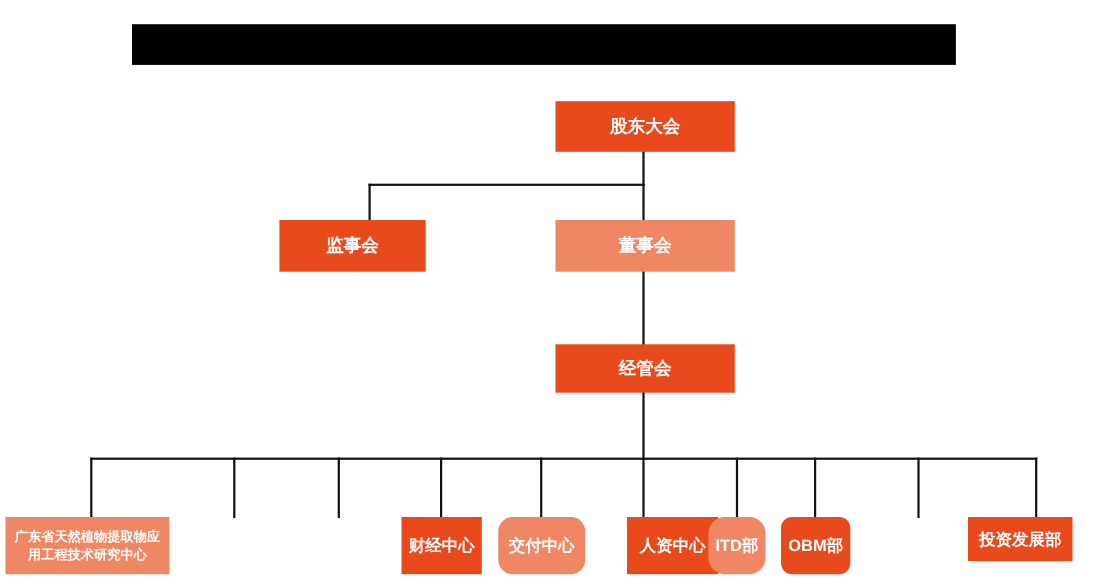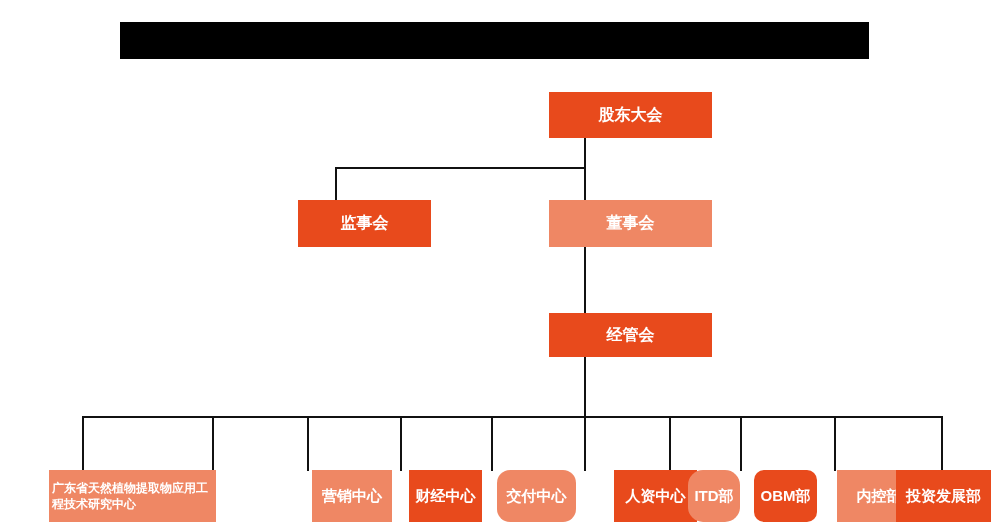--- a/index.html
+++ b/index.html
@@ -27,52 +27,51 @@
   }
   .line {
     position: absolute;
     background: var(--line, #111111);
   }
   .node {
     position: absolute;
     display: flex;
     align-items: center;
     justify-content: center;
-    text-align: left;
+    text-align: center;
     color: var(--text, #ffffff);
     font-weight: 700;
     font-size: 16px;
     box-sizing: border-box;
-    margin-left: 44px;
   }
   .node.dark  { background: var(--dark,  #e84a1c); }
   .node.light { background: var(--light, #ef8764); }
   .node.dept  { font-size: 15px; }
   .node.dept-long {
     font-size: 12px;
     line-height: 1.35;
     padding: 0 3px;
   }
 
   
   .pos-shareholders { left:505px; top:92px;  width:163px; height:46px; }
   .pos-supervisory  { left:254px; top:200px; width:133px; height:47px; }
   .pos-board        { left:505px; top:200px; width:163px; height:47px; }
   .pos-management   { left:505px; top:313px; width:163px; height:44px; }
 
-  .pos-d1  { left:5px;   top:470px; width:167px; height:52px; }
+  .pos-d1  { left:5px;   top:470px; width:149px; height:52px; }
   .pos-d2  { left:178px; top:470px; width:70px;  height:52px; }
   .pos-d3  { left:268px; top:470px; width:80px;  height:52px; }
   .pos-d4  { left:365px; top:470px; width:73px;  height:52px; }
   .pos-d5  { left:453px; top:470px; width:79px;  height:52px;border-radius:13px; }
   .pos-d6  { left:570px; top:470px; width:83px;  height:52px; }
   .pos-d7  { left:644px; top:470px; width:52px;  height:52px;border-radius:15px; }
   .pos-d8  { left:710px; top:470px; width:63px;  height:52px;border-radius:10px; }
   .pos-d9  { left:793px; top:470px; width:84px;  height:52px; }
-  .pos-d10 { left:852px; top:470px; width:95px;  height:52px; }
+  .pos-d10 { left:880px; top:470px; width:95px;  height:40px; }
 
   
   .ln-sh-down   { left:584px; top:137px; width:2px;   height:64px; }
   .ln-branch-h  { left:335px; top:167px; width:251px; height:2px;  }
   .ln-sup-down  { left:335px; top:167px; width:2px;   height:34px; }
   .ln-board-mgmt{ left:584px; top:246px; width:2px;   height:68px; }
   .ln-mgmt-down { left:584px; top:356px; width:2px;   height:115px;}
   .ln-depts-h   { left:82px;  top:416px; width:861px; height:2px;  }
   .ln-drop-1  { left:82px;  top:416px; width:2px; height:55px; }
   .ln-drop-2  { left:212px; top:416px; width:2px; height:55px; }
@@ -118,38 +117,32 @@
     <span>董事会</span>
   </div>
 
   <div class="node dark pos-management">
     <span>经管会</span>
   </div>
 
   <div class="node light dept dept-long pos-d1">
     <span>广东省天然植物提取物应用工程技术研究中心</span>
   </div>
-  <div class="node light dept pos-d3">
-    <span>营销中心</span>
-  </div>
   <div class="node dark dept pos-d4">
     <span>财经中心</span>
   </div>
   <div class="node light dept pos-d5">
     <span>交付中心</span>
   </div>
   <div class="node dark dept pos-d6">
     <span>人资中心</span>
   </div>
   <div class="node light dept pos-d7">
     <span>ITD部</span>
   </div>
   <div class="node dark dept pos-d8">
     <span>OBM部</span>
   </div>
-  <div class="node light dept pos-d9">
-    <span>内控部</span>
-  </div>
   <div class="node dark dept pos-d10">
     <span>投资发展部</span>
   </div>
 
 </div>
 
 </body></html>

